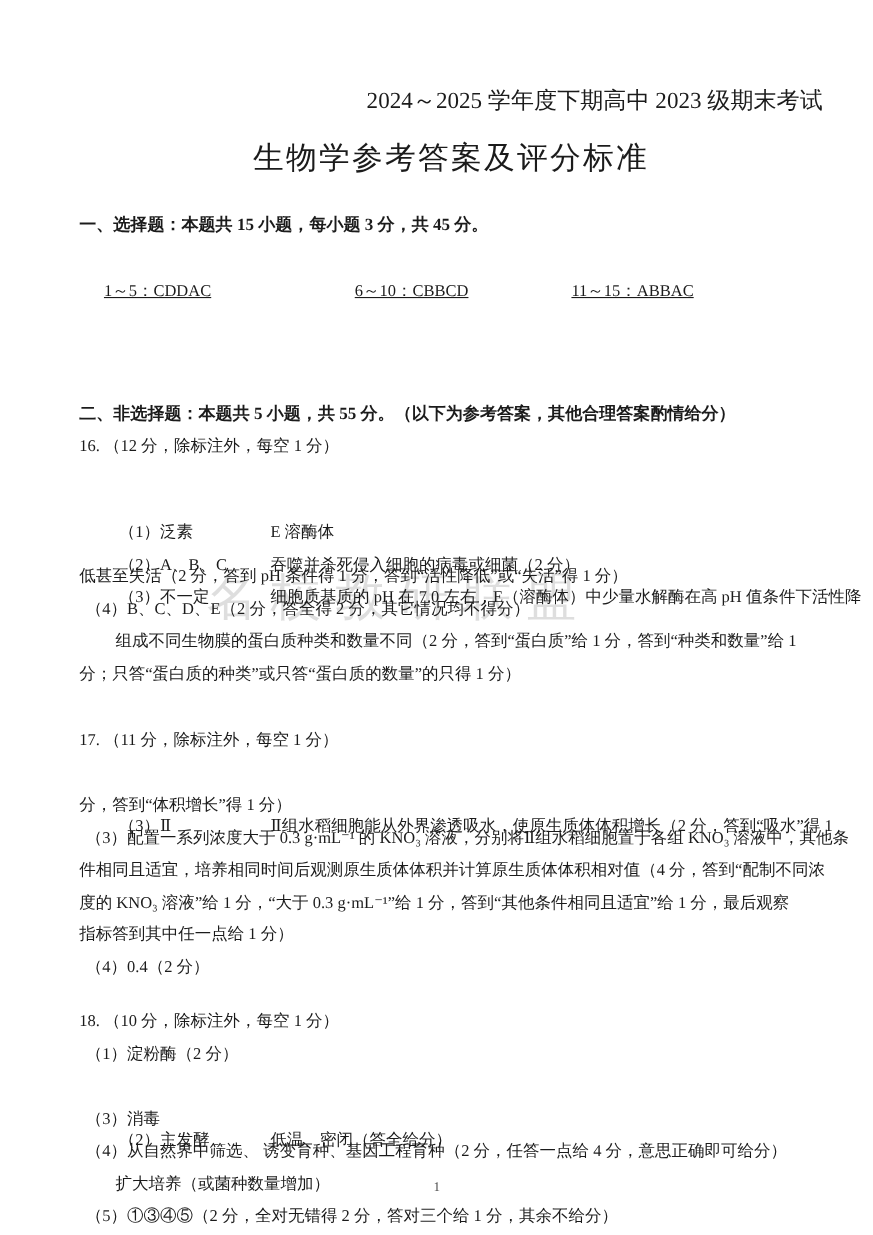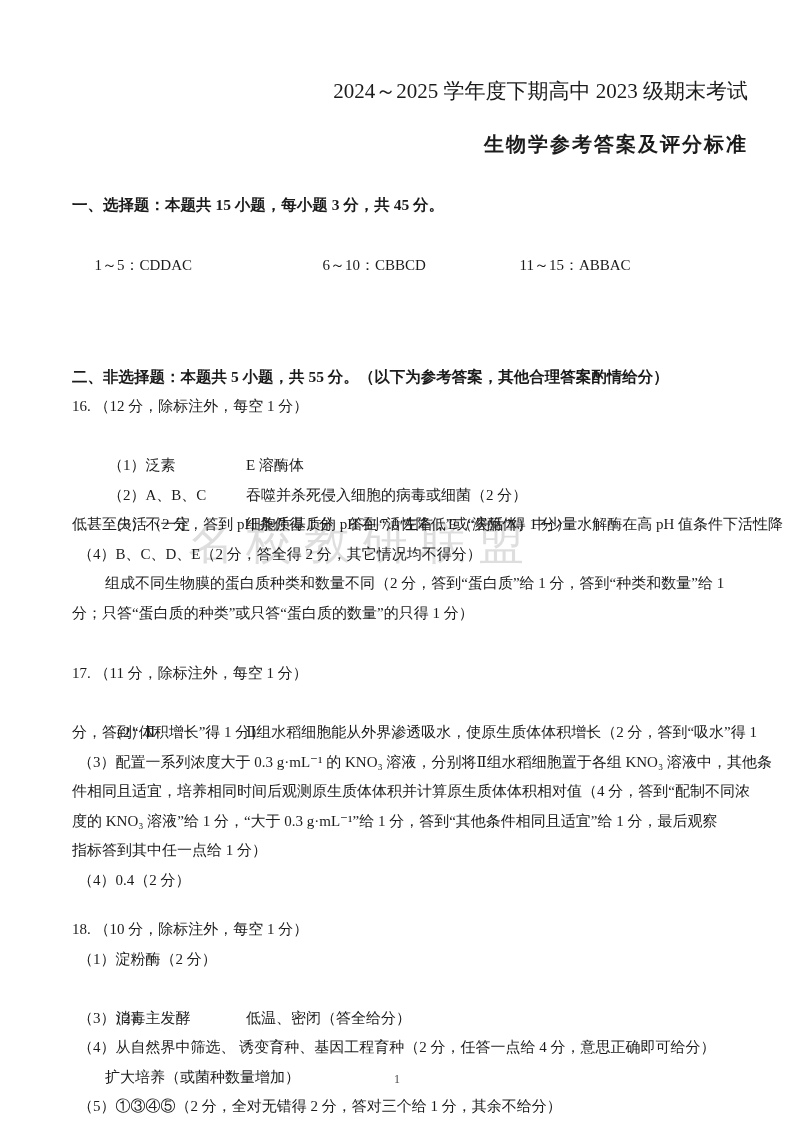--- a/index.html
+++ b/index.html
@@ -28,51 +28,51 @@
   .content{position:relative;z-index:1;}
   .title1{
     margin-top:76px;
     text-align:right;
     font-size:21px;
     line-height:30px;
     white-space:pre;
   }
   .title2{
     margin-top:20px;
-    text-align:right;
+    text-align:center;
     font-family:"Liberation Sans","DejaVu Sans",sans-serif;
-    font-weight:bold;
-    font-size:20px;
+    font-weight:normal;
+    font-size:28px;
     line-height:36px;
     letter-spacing:2px;
     white-space:pre;
   }
   .sec-heading{
     font-weight:bold;
     line-height:30px;
     font-size:15.5px;
     white-space:pre;
   }
   .sec1{margin-top:28px;}
   .sec2{margin-top:52px;}
   .answers-row{line-height:30px;white-space:pre;}
-  .ans-col{display:inline-block;}
+  .ans-col{display:inline-block;text-decoration:underline;}
   .ans-w1{width:228px;}
   .ans-w2{width:197px;}
   .qblock{margin:0;}
   .q17{margin-top:31px;}
   .q18{margin-top:20px;}
   .line{
     height:29.5px;
     line-height:29.5px;
     white-space:pre;
   }
   .item{margin-left:6px;}
   .indent2{margin-left:33px;}
-  .lbl{display:inline-block;min-width:138px;}
+  .lbl{display:inline-block;min-width:138px;margin-top:19px;}
   .footer{
     position:absolute;
     left:0;right:0;bottom:36px;
     text-align:center;
     font-size:12px;
     color:#4a4a4a;
     z-index:1;
   }
 </style>
 </head>
@@ -108,21 +108,21 @@
       </div>
       <div class="line">低甚至失活（2 分，答到 pH 条件得 1 分，答到“活性降低”或“失活”得 1 分）</div>
       <div class="line item">（4）B、C、D、E（2 分，答全得 2 分，其它情况均不得分）</div>
       <div class="line indent2">组成不同生物膜的蛋白质种类和数量不同（2 分，答到“蛋白质”给 1 分，答到“种类和数量”给 1</div>
       <div class="line">分；只答“蛋白质的种类”或只答“蛋白质的数量”的只得 1 分）</div>
     </div>
 
     <div class="qblock q17">
       <div class="line">17. （11 分，除标注外，每空 1 分）</div>
       <div class="line item">
-        <span class="lbl">（2）Ⅱ</span><span>Ⅱ组水稻细胞能从外界渗透吸水，使原生质体体积增长（2 分，答到“吸水”得 1</span>
+        <span class="lbl">（3）Ⅱ</span><span>Ⅱ组水稻细胞能从外界渗透吸水，使原生质体体积增长（2 分，答到“吸水”得 1</span>
       </div>
       <div class="line">分，答到“体积增长”得 1 分）</div>
       <div class="line item">（3）配置一系列浓度大于 0.3 g·mL⁻¹ 的 KNO₃ 溶液，分别将Ⅱ组水稻细胞置于各组 KNO₃ 溶液中，其他条</div>
       <div class="line">件相同且适宜，培养相同时间后观测原生质体体积并计算原生质体体积相对值（4 分，答到“配制不同浓</div>
       <div class="line">度的 KNO₃ 溶液”给 1 分，“大于 0.3 g·mL⁻¹”给 1 分，答到“其他条件相同且适宜”给 1 分，最后观察</div>
       <div class="line">指标答到其中任一点给 1 分）</div>
       <div class="line item">（4）0.4（2 分）</div>
     </div>
 
     <div class="qblock q18">

